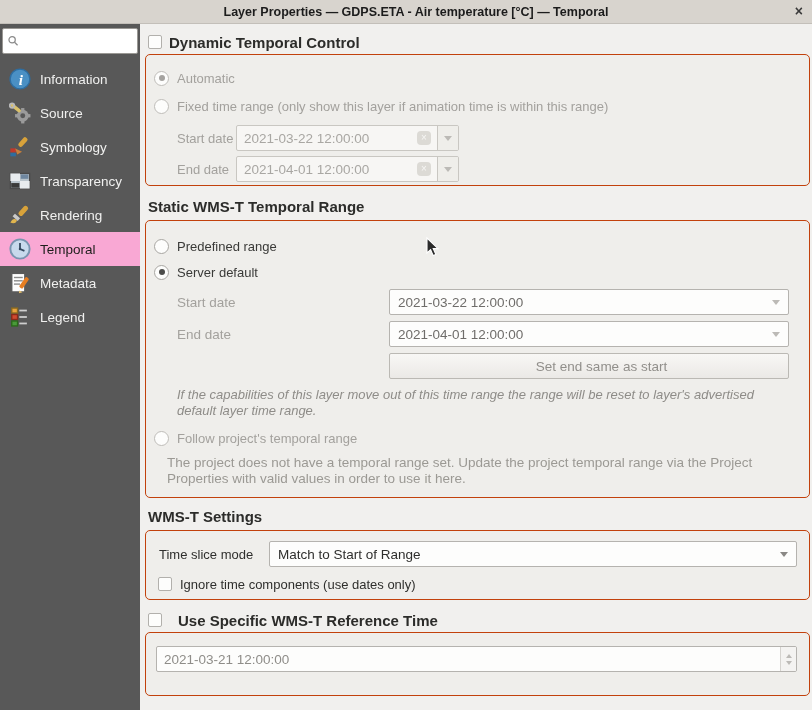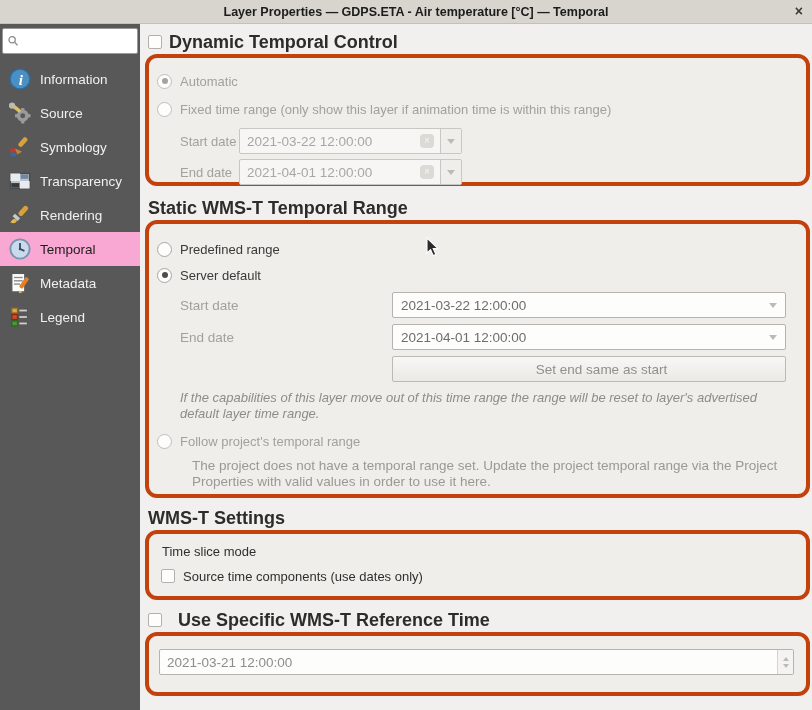--- a/index.html
+++ b/index.html
@@ -20,26 +20,26 @@
   .searchwrap input { border: none; outline: none; width: 100%; font: 12px "Liberation Sans", sans-serif; background: transparent; color: #333; }
   .nav { margin-top: 6px; }
   .nav-item { height: 34px; display: flex; align-items: center; gap: 9px; padding-left: 9px; color: #f0f0ef; font-size: 13.5px; cursor: default; }
   .nav-item.selected { background: #f9a8d4; color: #1d1d1b; }
   .nav-item svg { flex: none; }
 
   
   .main { flex: 1; padding: 8px 2px 0 5px; position: relative; }
 
   .cb-heading { display: flex; align-items: center; gap: 7px; height: 20px; padding-left: 3px; }
-  .cb-heading .label, .heading { font-weight: bold; font-size: 18px; color: #2c2c2a; }
+  .cb-heading .label, .heading { font-weight: bold; font-size: 15px; color: #2c2c2a; }
   .heading { height: 18px; padding-left: 3px; }
 
   .checkbox { width: 14px; height: 14px; background: #fdfdfc; border: 1px solid #b2b0ac; border-radius: 2px; flex: none; }
 
-  .groupbox { border: 4px solid #c2410c; border-radius: 12px; background: #efeeeb; padding: 8px; }
+  .groupbox { border: 1px solid #c2410c; border-radius: 5px; background: #efeeeb; padding: 8px; }
   #gb1 { margin-top: 2px; height: 132px; }
   #h2  { margin-top: 12px; }
   #gb2 { margin-top: 4px; height: 278px; }
   #h3  { margin-top: 10px; }
   #gb3 { margin-top: 4px; height: 70px; }
   #cbh4 { margin-top: 10px; gap: 16px; }
   #gb4 { margin-top: 2px; height: 64px; }
 
   .radio-row { display: flex; align-items: center; gap: 8px; height: 22px; }
   .radio { width: 15px; height: 15px; border-radius: 50%; background: #fdfdfc; border: 1px solid #a8a6a2; flex: none; position: relative; }
@@ -64,21 +64,21 @@
   .combo { height: 26px; border: 1px solid #b5b3af; border-radius: 2px; background: #fdfdfc; display: flex; align-items: center; padding: 0 8px; flex: 1; }
   .combo .val { flex: 1; font-size: 13.5px; }
   .combo.dim .val { color: #6f6d6a; }
   .combo.dark .val { color: #2f2f2d; }
 
   .label-w { width: 212px; color: #a3a19d; font-size: 13.5px; flex: none; }
 
   .btn { height: 26px; border: 1px solid #bbb9b4; border-radius: 2px; background: linear-gradient(#f8f7f5, #ebe9e6); color: #918f8b; font-size: 13.5px; display: flex; align-items: center; justify-content: center; }
 
   .note { font-style: italic; color: #8e8c88; font-size: 13px; line-height: 16px; margin-left: 23px; margin-right: 20px; }
-  .plain-note { color: #9b9994; font-size: 13.5px; line-height: 16px; margin-left: 35px; margin-right: 20px; }
+  .plain-note { color: #9b9994; font-size: 13.5px; line-height: 16px; margin-left: 13px; margin-right: 20px; }
 
   
   .spinbox { height: 26px; border: 1px solid #b5b3af; border-radius: 2px; background: #fdfdfc; display: flex; align-items: stretch; overflow: hidden; }
   .spinbox .val { flex: 1; display: flex; align-items: center; padding-left: 7px; color: #8f8d89; font-size: 13.5px; }
   .spinbox .spins { width: 16px; border-left: 1px solid #d5d3cf; display: flex; flex-direction: column; align-items: center; justify-content: center; gap: 3px; background: #f4f3f1; }
   .tri-up-s { width: 0; height: 0; border-left: 3px solid transparent; border-right: 3px solid transparent; border-bottom: 4px solid #bcbab6; }
   .tri-down-s { width: 0; height: 0; border-left: 3px solid transparent; border-right: 3px solid transparent; border-top: 4px solid #bcbab6; }
 
   .mt4 { margin-top: 4px; } .mt5 { margin-top: 5px; } .mt6 { margin-top: 6px; }
   .mt8 { margin-top: 8px; } .mt2 { margin-top: 2px; }
@@ -257,24 +257,28 @@
         <span class="radio disabled"></span>
         <span class="dis">Follow project's temporal range</span>
       </div>
       <div class="plain-note mt6">The project does not have a temporal range set. Update the project temporal range via the Project Properties with valid values in order to use it here.</div>
     </div>
 
     <div class="heading" id="h3">WMS-T Settings</div>
     <div class="groupbox" id="gb3">
       <div class="field-row mt2" style="margin-left:5px;margin-right:4px;">
         <span style="width:110px;color:#2f2f2d;">Time slice mode</span>
+        <div class="combo dark">
+          <span class="val">Match to Start of Range</span>
+          <span class="tri-down"></span>
+        </div>
       </div>
       <div class="radio-row mt6" style="margin-left:4px;">
         <span class="checkbox"></span>
-        <span style="color:#2f2f2d;">Source time components (use dates only)</span>
+        <span style="color:#2f2f2d;">Ignore time components (use dates only)</span>
       </div>
     </div>
 
     <div class="cb-heading" id="cbh4">
       <span class="checkbox"></span>
       <span class="label">Use Specific WMS-T Reference Time</span>
     </div>
     <div class="groupbox" id="gb4">
       <div class="spinbox mt5" style="margin-left:2px;margin-right:4px;">
         <span class="val">2021-03-21 12:00:00</span>

